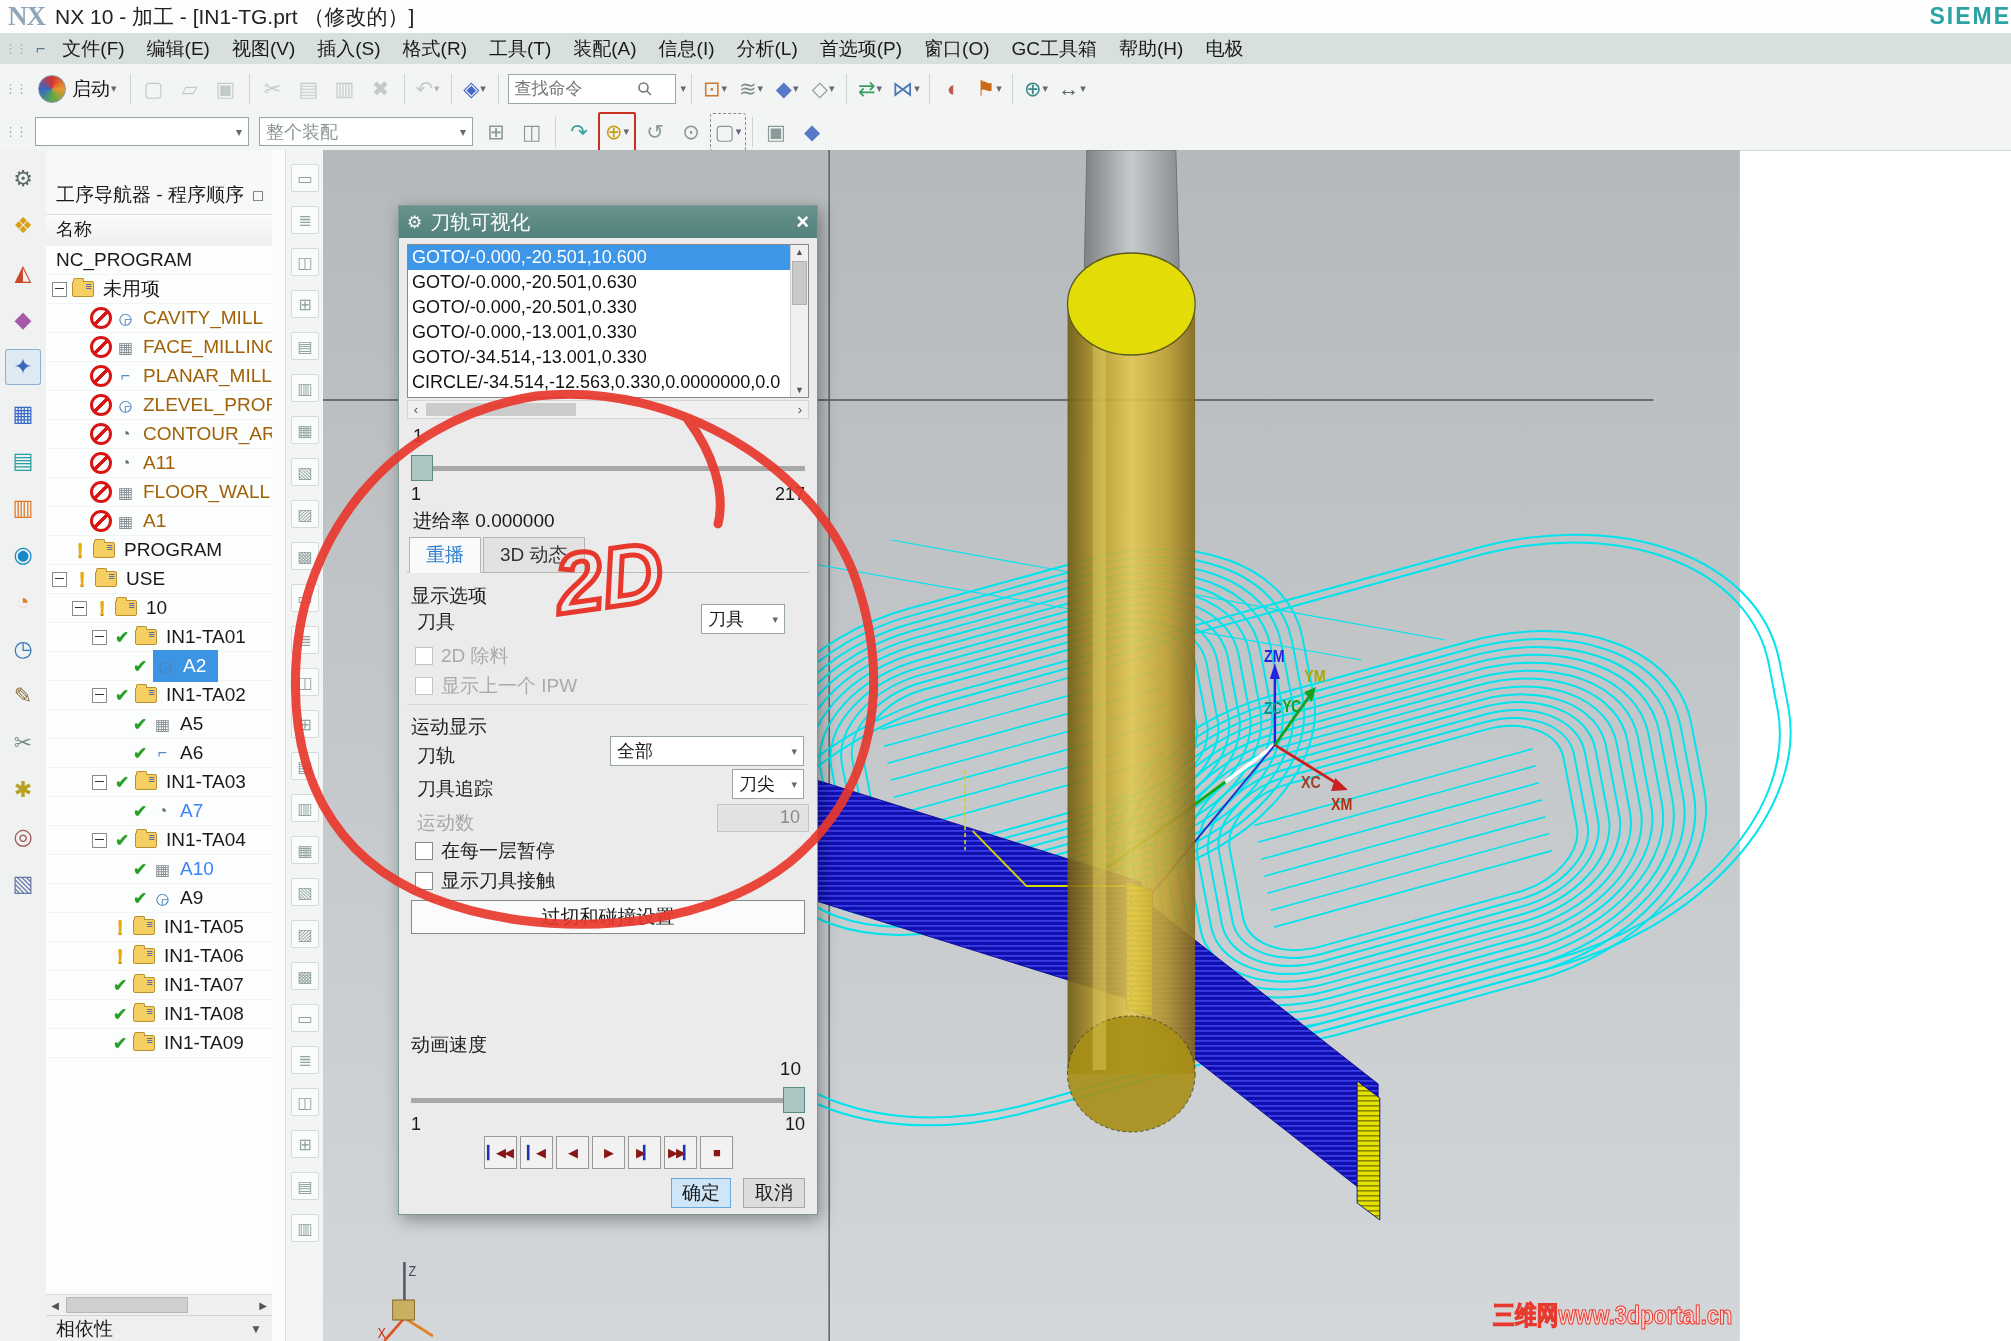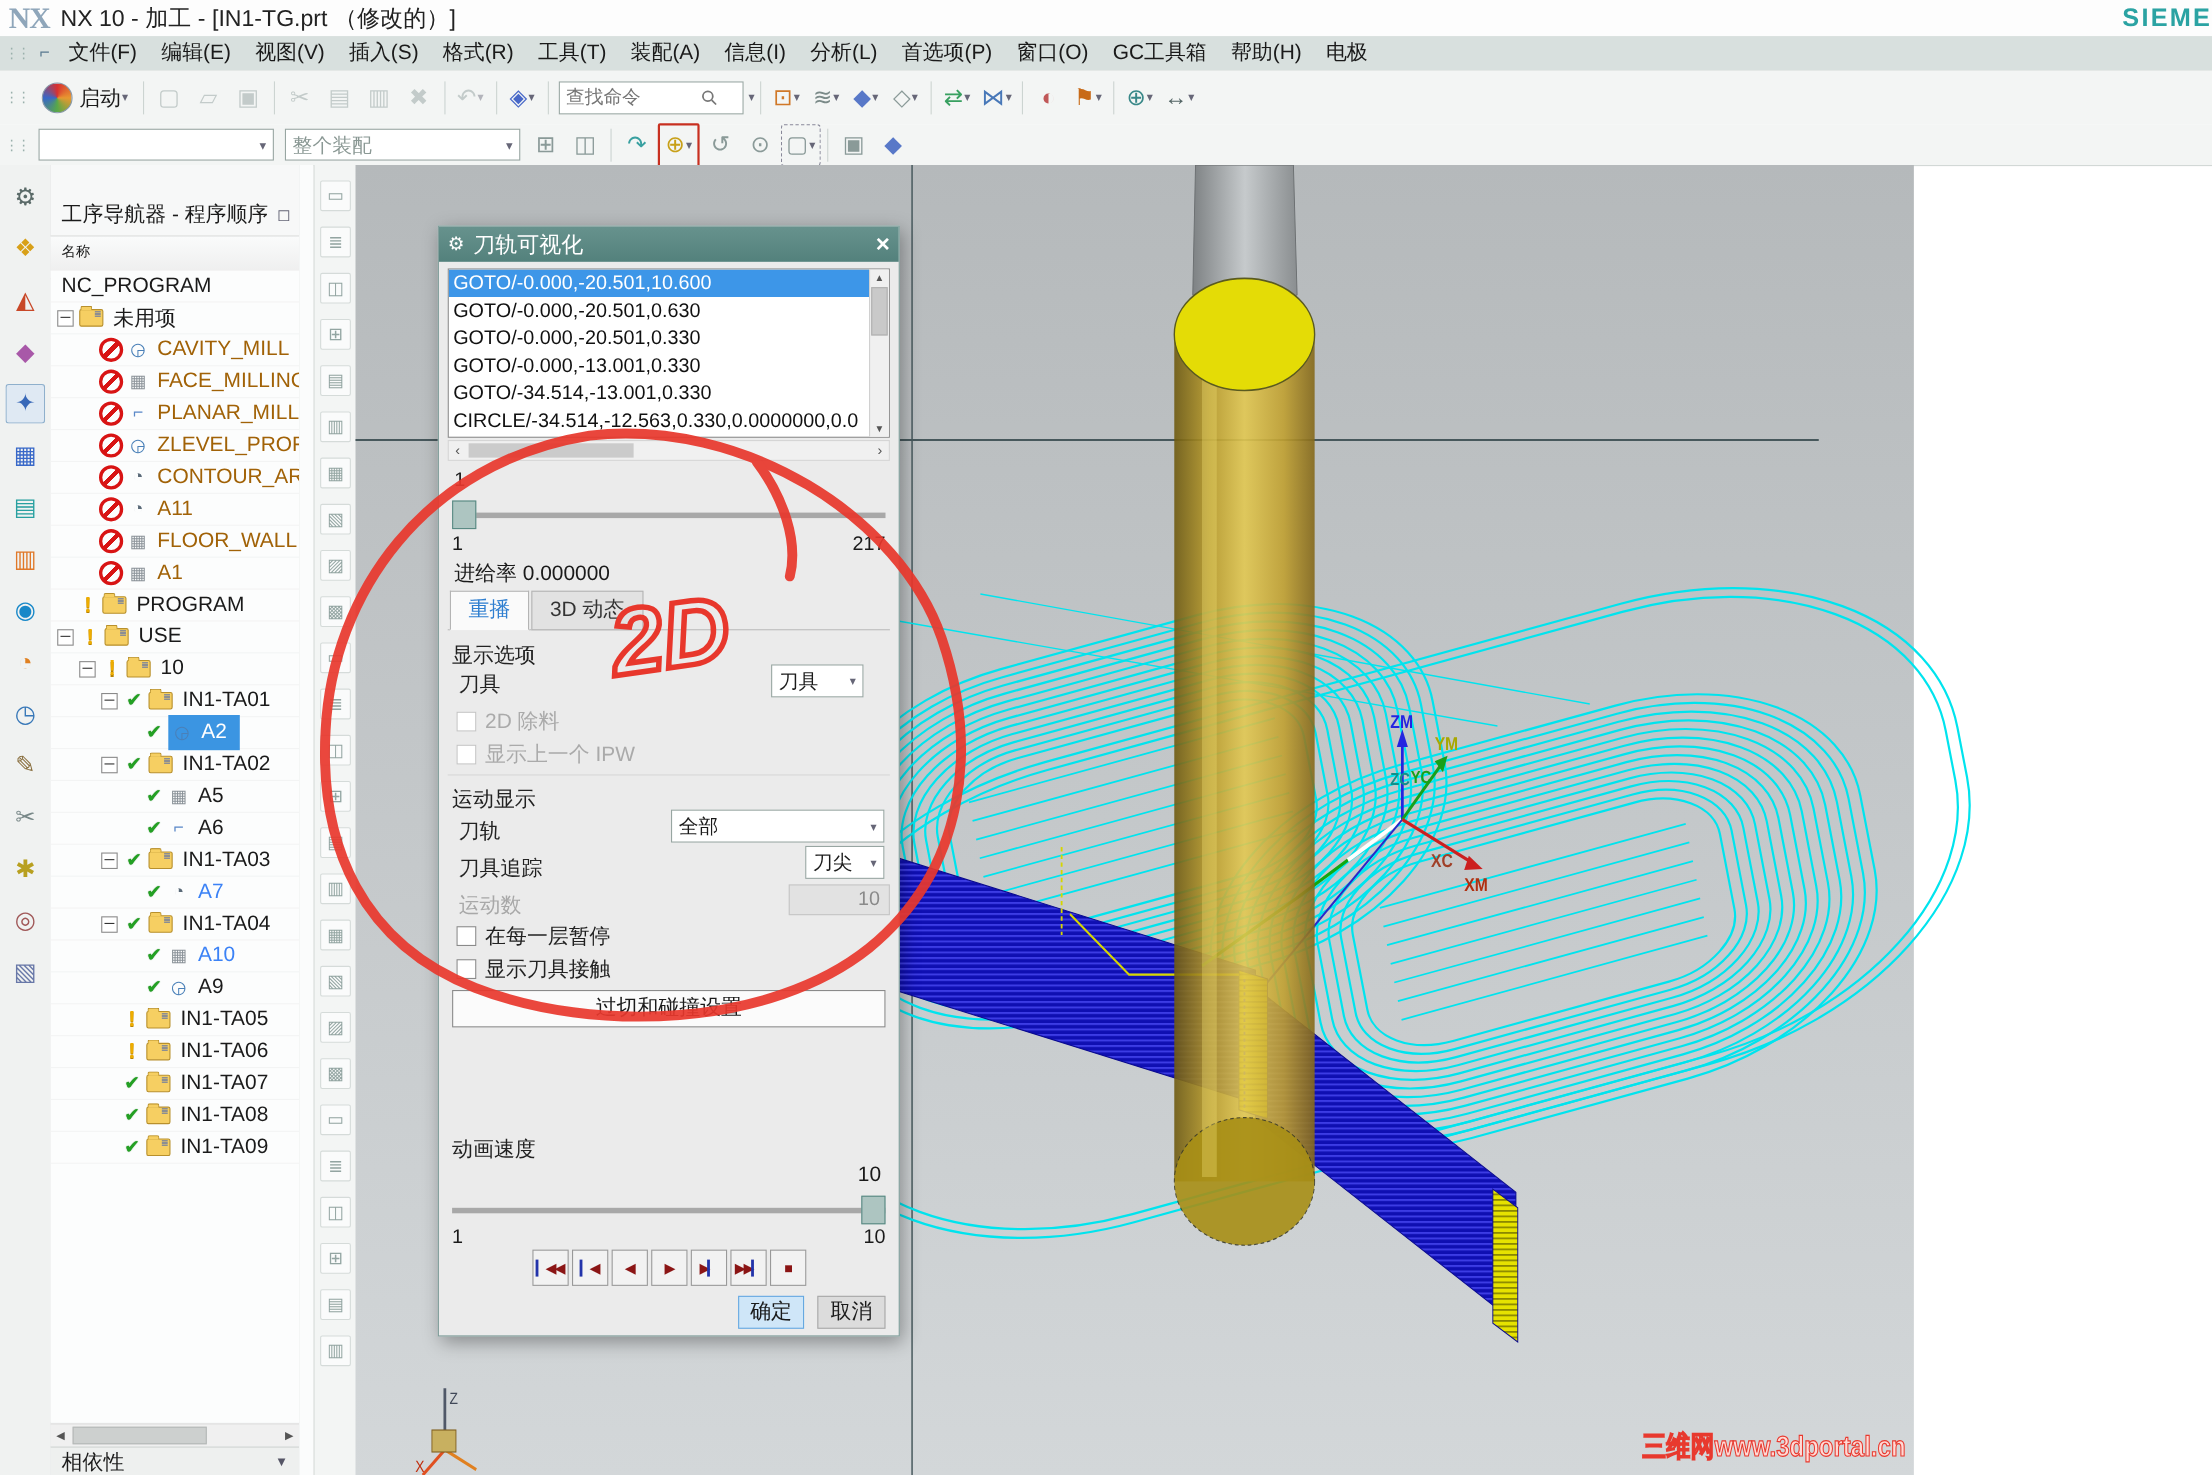--- a/index.html
+++ b/index.html
@@ -30,21 +30,21 @@
   .combo .tb-caret{font-size:12px;}
   .boxed-red{border:2px solid #c83020;border-radius:2px;}
   .dashed-box{border:1px dashed #889;}
   
   #leftstrip{position:absolute;left:0;top:150px;width:46px;bottom:0;background:#f0f2f1;border-right:1px solid #d4d8d6;}
   .ls-icon{width:36px;height:36px;margin:11px auto 0 auto;display:flex;align-items:center;justify-content:center;font-size:22px;border-radius:3px;}
   .ls-icon.active{background:#dfe9f3;box-shadow:inset 0 0 0 1px #8fb0cc;}
   #navigator{position:absolute;left:46px;top:150px;width:226px;bottom:0;background:#f7f8f8;border-right:1px solid #c6cccA;}
   .nav-title{position:absolute;left:0;top:30px;width:100%;height:30px;display:flex;align-items:center;font-size:19px;padding-left:10px;box-sizing:border-box;}
   .nav-title .winico{margin-left:8px;color:#667;font-size:15px;}
-  .nav-colhead{position:absolute;left:0;top:64px;width:100%;height:40px;background:#f0f1f1;border-top:1px solid #dcdedd;border-bottom:1px solid #d5d7d6;font-size:13px;line-height:28px;padding-left:10px;box-sizing:border-box;background:linear-gradient(#fafbfb,#ececec);font-family:Liberation Serif, serif;}
+  .nav-colhead{position:absolute;left:0;top:64px;width:100%;height:40px;background:#f0f1f1;border-top:1px solid #dcdedd;border-bottom:1px solid #d5d7d6;font-size:18px;line-height:28px;padding-left:10px;box-sizing:border-box;background:linear-gradient(#fafbfb,#ececec);font-family:Liberation Serif, serif;}
   #navtree{position:absolute;left:0;top:96px;width:100%;bottom:48px;overflow:hidden;background:#fcfdfd;}
   .trow{height:28px;display:flex;align-items:center;font-size:19px;white-space:nowrap;border-bottom:1px solid #f3f4f4;}
   .trow .sp{display:inline-block;width:18px;flex:none;}
   .exp{flex:none;width:13px;height:13px;border:1px solid #8a8a8a;background:#fff;position:relative;margin-right:5px;}
   .exp::before{content:"";position:absolute;left:2px;right:2px;top:5px;height:1.5px;background:#333;}
   .st{flex:none;width:20px;text-align:center;margin-right:3px;}
   .st.check{color:#23a123;font-size:17px;font-weight:bold;text-shadow:0 0 1px #1a7a1a;}
   .st.warn{color:#eead00;font-weight:bold;font-size:20px;text-shadow:0 1px 0 #b88200;}
   .proh{flex:none;width:16px;height:16px;border:3px solid #d81414;border-radius:50%;margin-right:4px;background:
         linear-gradient(135deg,transparent 41%,#d81414 41%,#d81414 59%,transparent 59%);}

